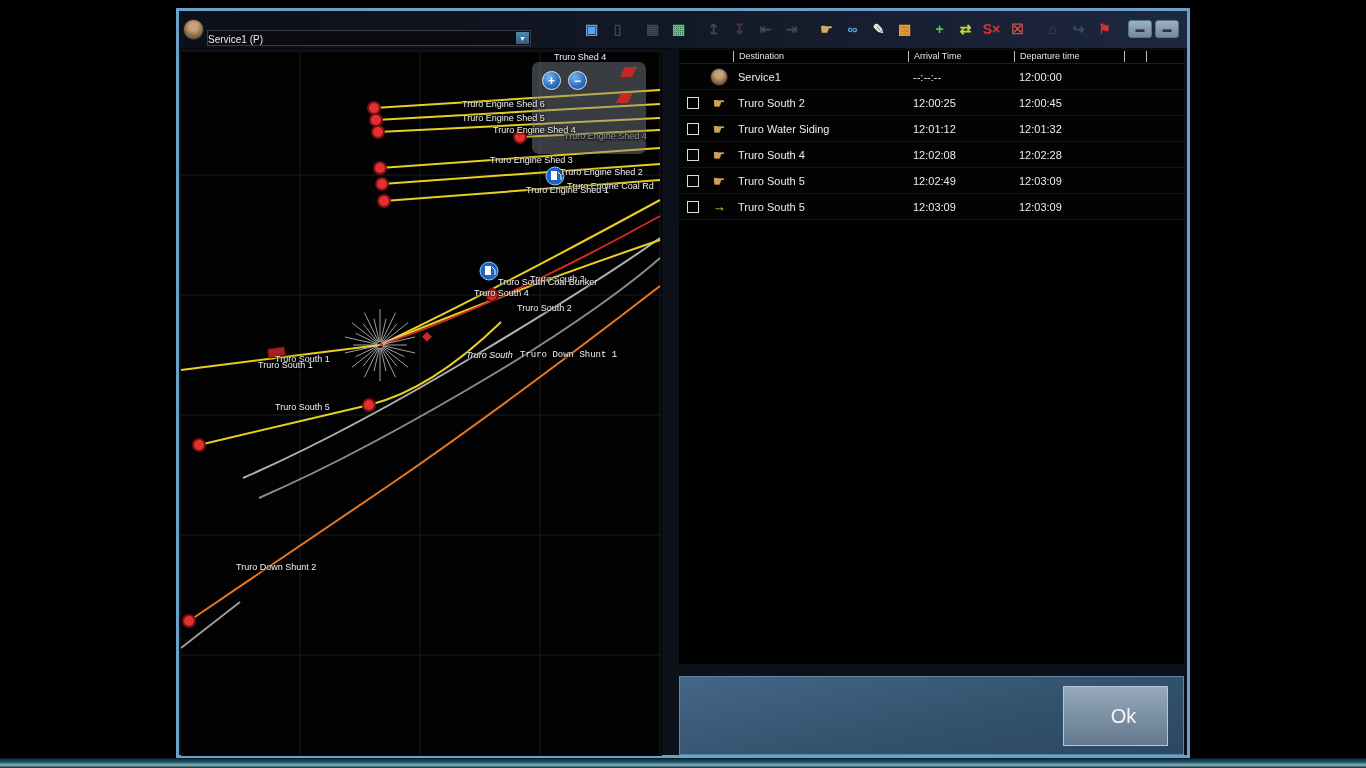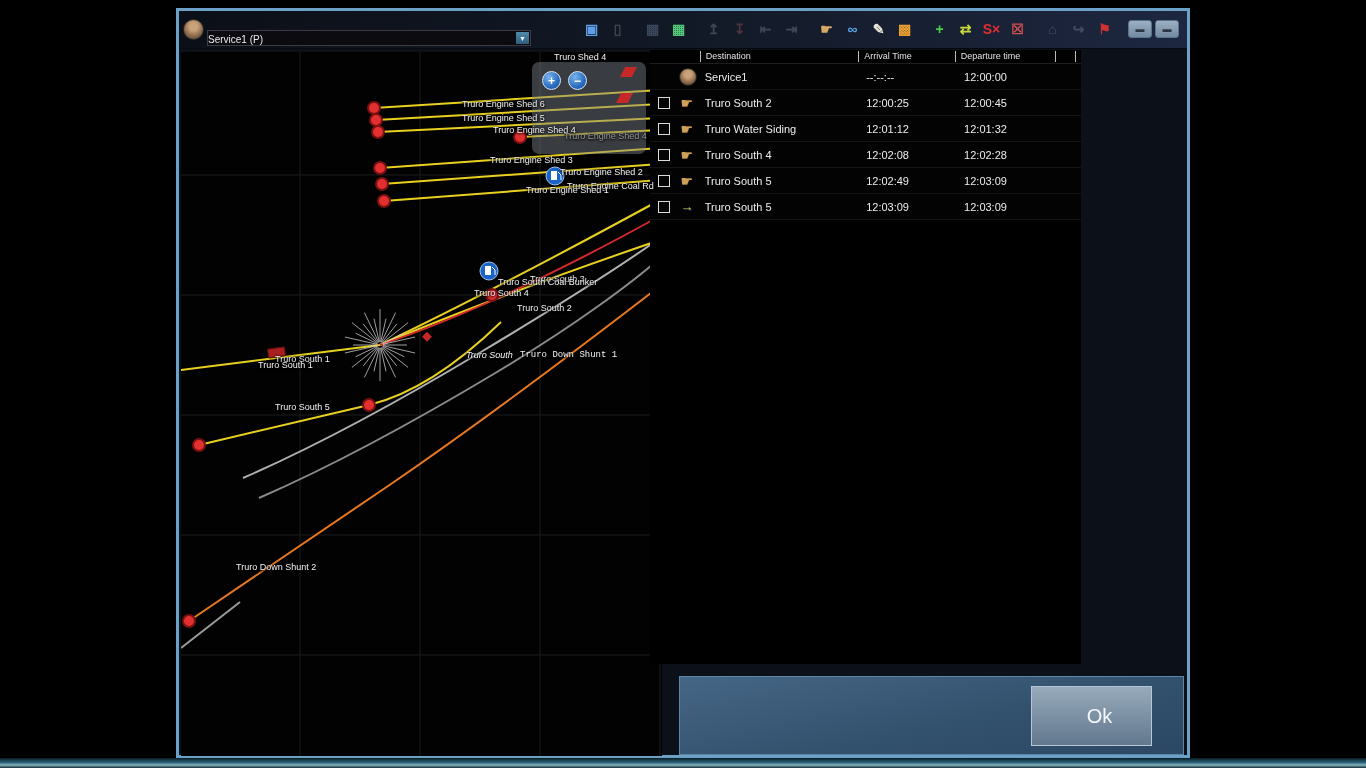--- a/index.html
+++ b/index.html
@@ -47,21 +47,21 @@
   #zoom-panel { position:absolute; left:351px; top:10px; width:114px; height:92px;
     background:rgba(125,131,139,.45); border-radius:7px; z-index:5; }
   .zoom-btn { position:absolute; width:19px; height:19px; border-radius:50%;
     background:radial-gradient(circle at 35% 30%, #7ab4ec, #2a6cc0 60%, #174e92);
     border:1px solid #d8e8f6; color:#fff; font-size:12px; font-weight:bold; z-index:7;
     display:flex; align-items:center; justify-content:center; line-height:1; }
   .roof { position:absolute; width:17px; height:10px; background:#c62828;
     clip-path:polygon(30% 0,100% 0,70% 100%,0 100%); z-index:7; }
 
   
-  #table-panel { position:absolute; left:471px; top:39px; width:431px; height:614px;
+  #table-panel { position:absolute; left:500px; top:39px; width:505px; height:614px;
     background:#000; }
   #thead { display:flex; height:14px; align-items:center; background:#000;
     border-bottom:1px solid #1e1e1e; color:#e2e2e2; font-size:9px; }
   .hc { height:11px; line-height:11px; padding-left:5px; }
   .hc.sep { border-left:1px solid #bdbdbd; }
   .w-cb{width:26px;} .w-ic{width:28px;} .w-dest{width:175px;} .w-arr{width:106px;}
   .w-dep{width:110px;} .w-x1{width:22px;} .w-x2{width:34px; flex:1;}
   .trow { display:flex; height:26px; align-items:center; background:#030303;
     border-bottom:1px solid #141414; color:#ececec; font-size:11px; }
   .c { overflow:hidden; white-space:nowrap; }
@@ -73,21 +73,21 @@
   .row-avatar { display:block; width:18px; height:18px; border-radius:50%; margin-left:5px;
     background:radial-gradient(circle at 50% 35%, #caa27a 25%, #8a6a4c 60%, #4a3526 100%);
     border:1px solid #222; }
   .final-arrow { display:block; text-align:center; font-size:13px; font-weight:bold;
     color:#e8c028; text-shadow:1px 1px 0 #1d4d9a, 0 0 2px #123; }
 
   
   #footer-panel { position:absolute; left:500px; top:665px; width:505px; height:79px;
     background:linear-gradient(168deg,#456685 0%,#33526e 55%,#2b4763 100%);
     border:1px solid #5d86a8; }
-  #ok-button { position:absolute; right:31px; top:9px; width:121px; height:60px;
+  #ok-button { position:absolute; right:15px; top:9px; width:105px; height:60px;
     background:linear-gradient(180deg,#97aabb,#62788e); border:1px solid #b6c6d4;
     color:#f4f7fa; font-size:20px; display:flex; align-items:center; justify-content:center;
     cursor:default;padding-left:16px; }
 </style>
 </head>
 <body>
 
 <div id="screen">
   <div id="bottom-strip"></div>
 

